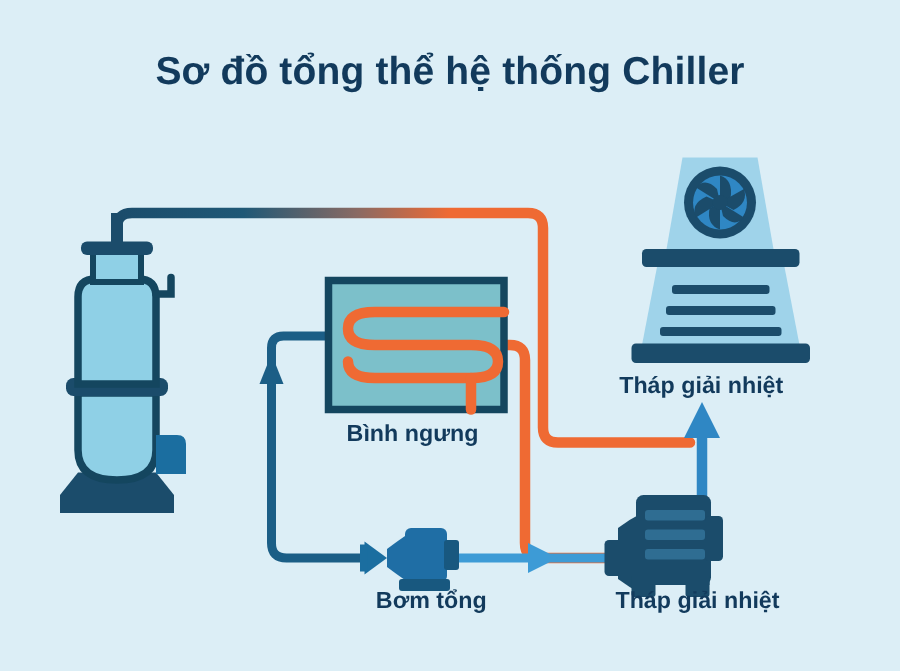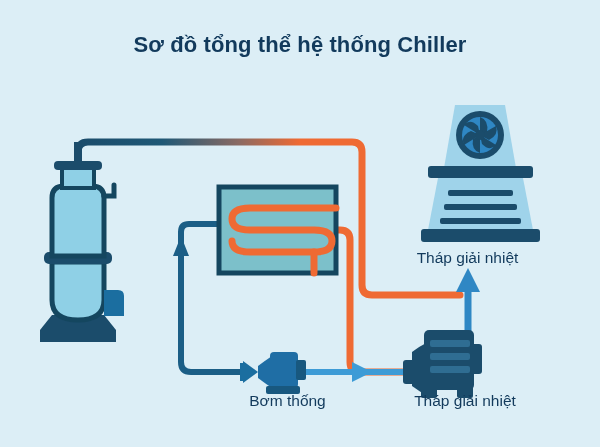--- a/index.html
+++ b/index.html
@@ -26,31 +26,31 @@
     width: 600px;
     height: 447px;
     display: block;
   }
   .diagram-title {
     position: absolute;
     left: 0;
     top: 32px;
     width: 600px;
     text-align: center;
-    font-size: 22px;
+    font-size: 26px;
     font-weight: bold;
     color: #123a5c;
     letter-spacing: 0.1px;
     font-family: "Liberation Sans", sans-serif;
   }
   .node-label {
     position: absolute;
     text-align: center;
     font-size: 15.5px;
-    font-weight: normal;
+    font-weight: bold;
     color: #123a5c;
     font-family: "Liberation Sans", sans-serif;
     white-space: nowrap;
   }
   #label-compressor { left: 10px;  top: 346px; width: 160px; }
   #label-condenser  { left: 200px; top: 281px; width: 150px; }
   #label-tower      { left: 385px; top: 249px; width: 165px; }
   #label-pump-water { left: 215px; top: 392px; width: 145px; }
   #label-pump-tower { left: 375px; top: 392px; width: 180px; }
 </style>
@@ -178,17 +178,18 @@
       <rect x="470" y="344" width="12" height="30" rx="3" fill="#1b4c6b"></rect>
 
       <rect x="421" y="386" width="16" height="12" rx="2" fill="#1b4c6b"></rect>
       <rect x="457" y="386" width="16" height="12" rx="2" fill="#1b4c6b"></rect>
       <rect x="421" y="384" width="52" height="6" fill="#1b4c6b"></rect>
     </g>
   </svg>
 
   <div class="diagram-title">Sơ đồ tổng thể hệ thống Chiller</div>
 
+  <div class="node-label" id="label-condenser">Bình ngưng</div>
   <div class="node-label" id="label-tower">Tháp giải nhiệt</div>
-  <div class="node-label" id="label-pump-water">Bơm thống</div>
+  <div class="node-label" id="label-pump-water">Bơm tổng</div>
   <div class="node-label" id="label-pump-tower">Tháp giải nhiệt</div>
 
 </div>
 
 </body></html>

